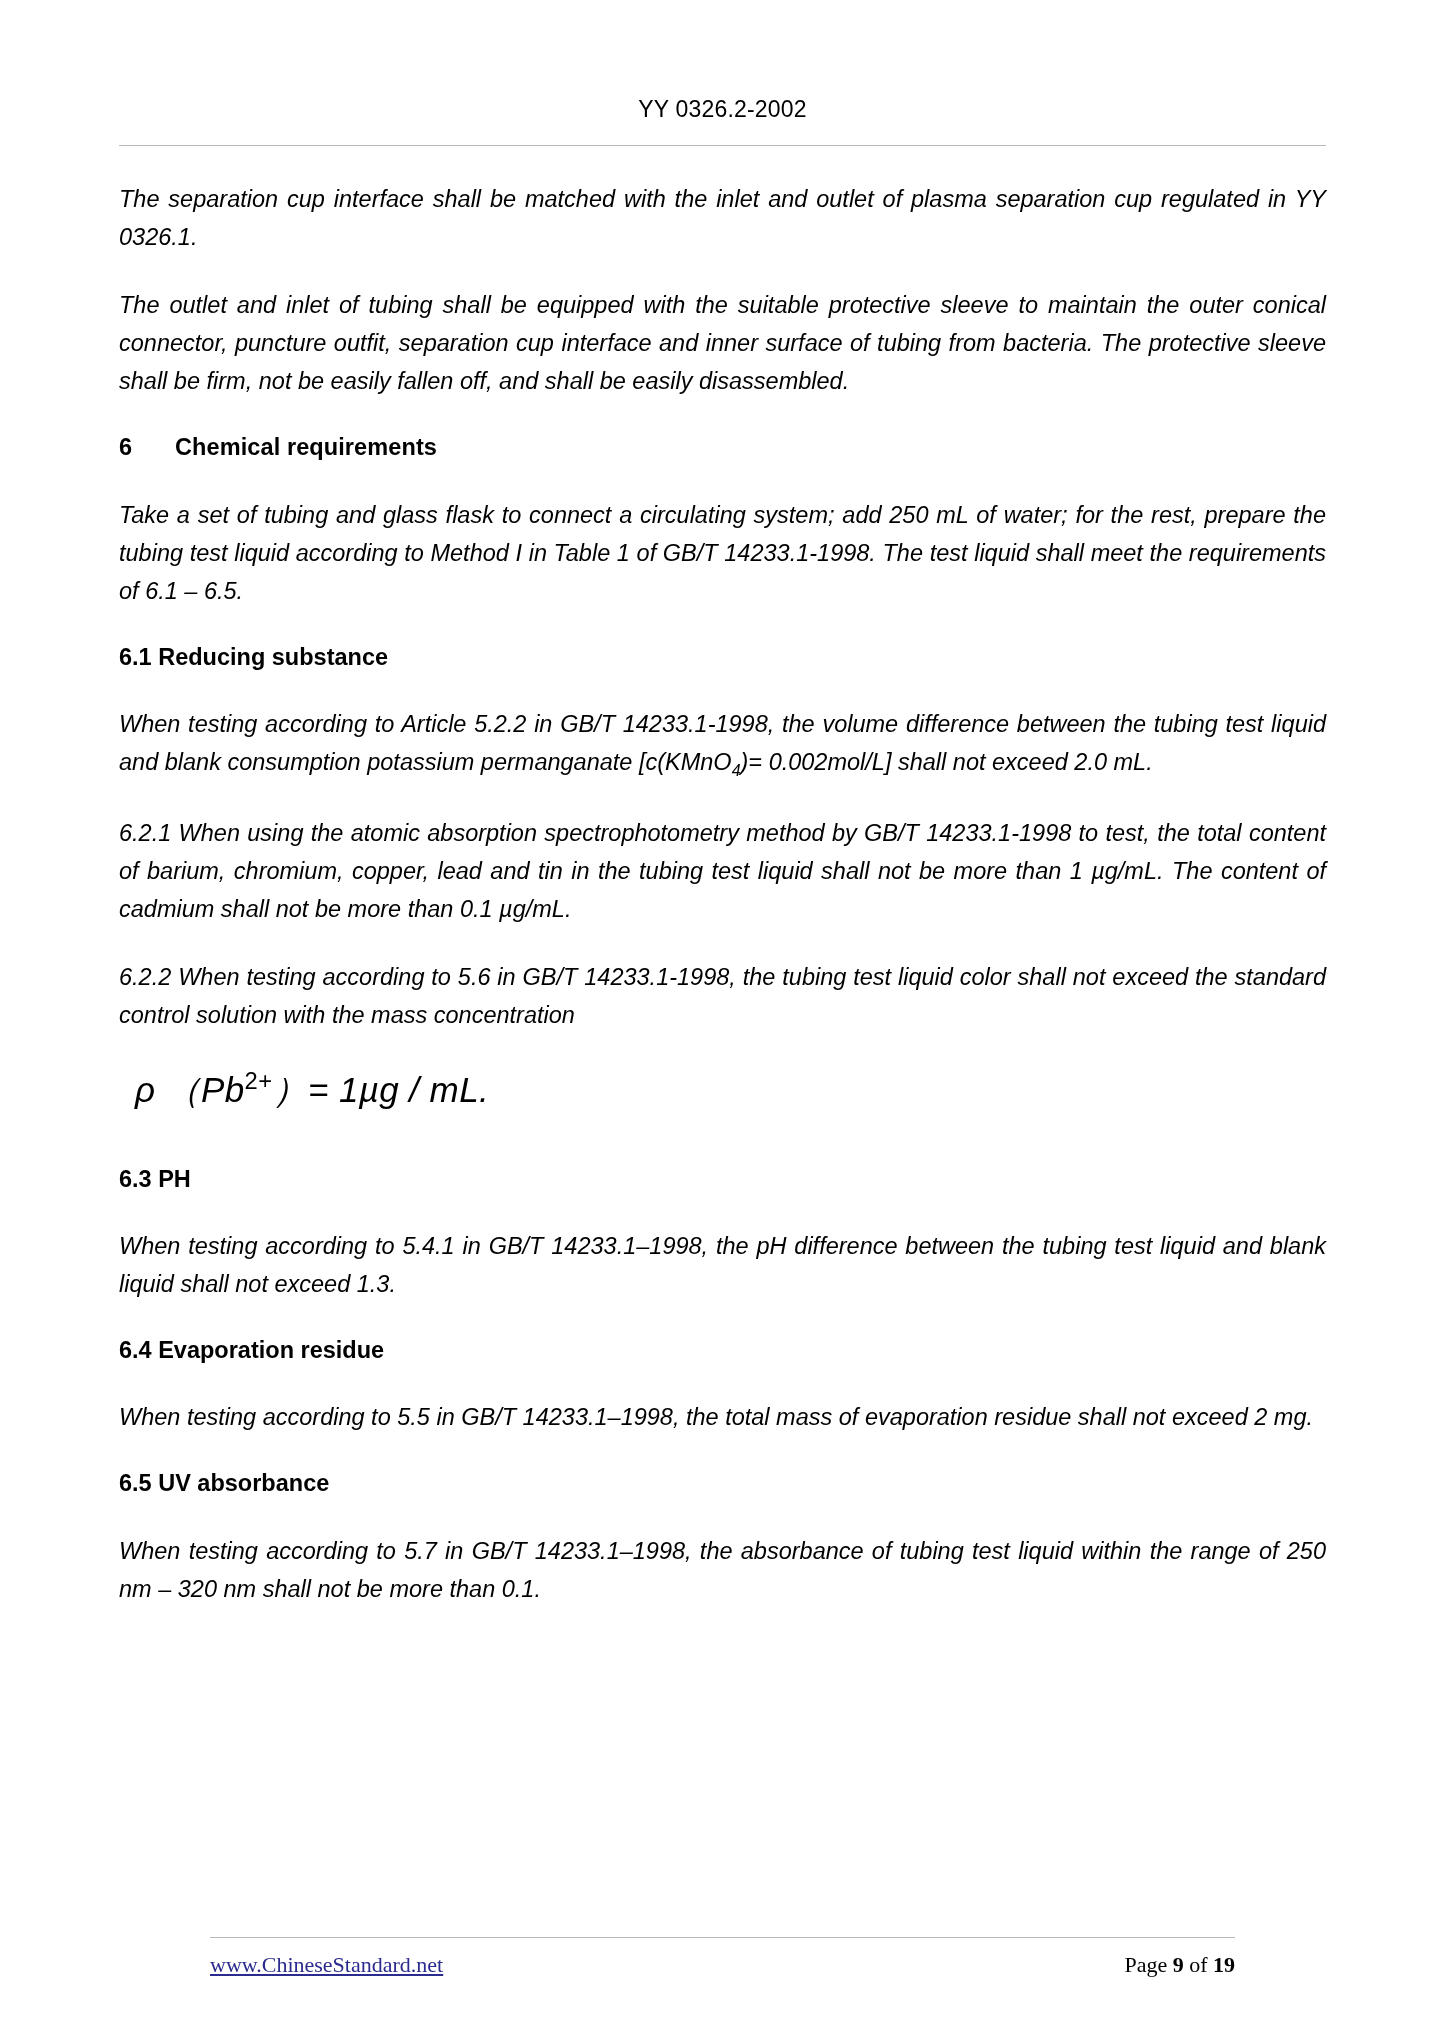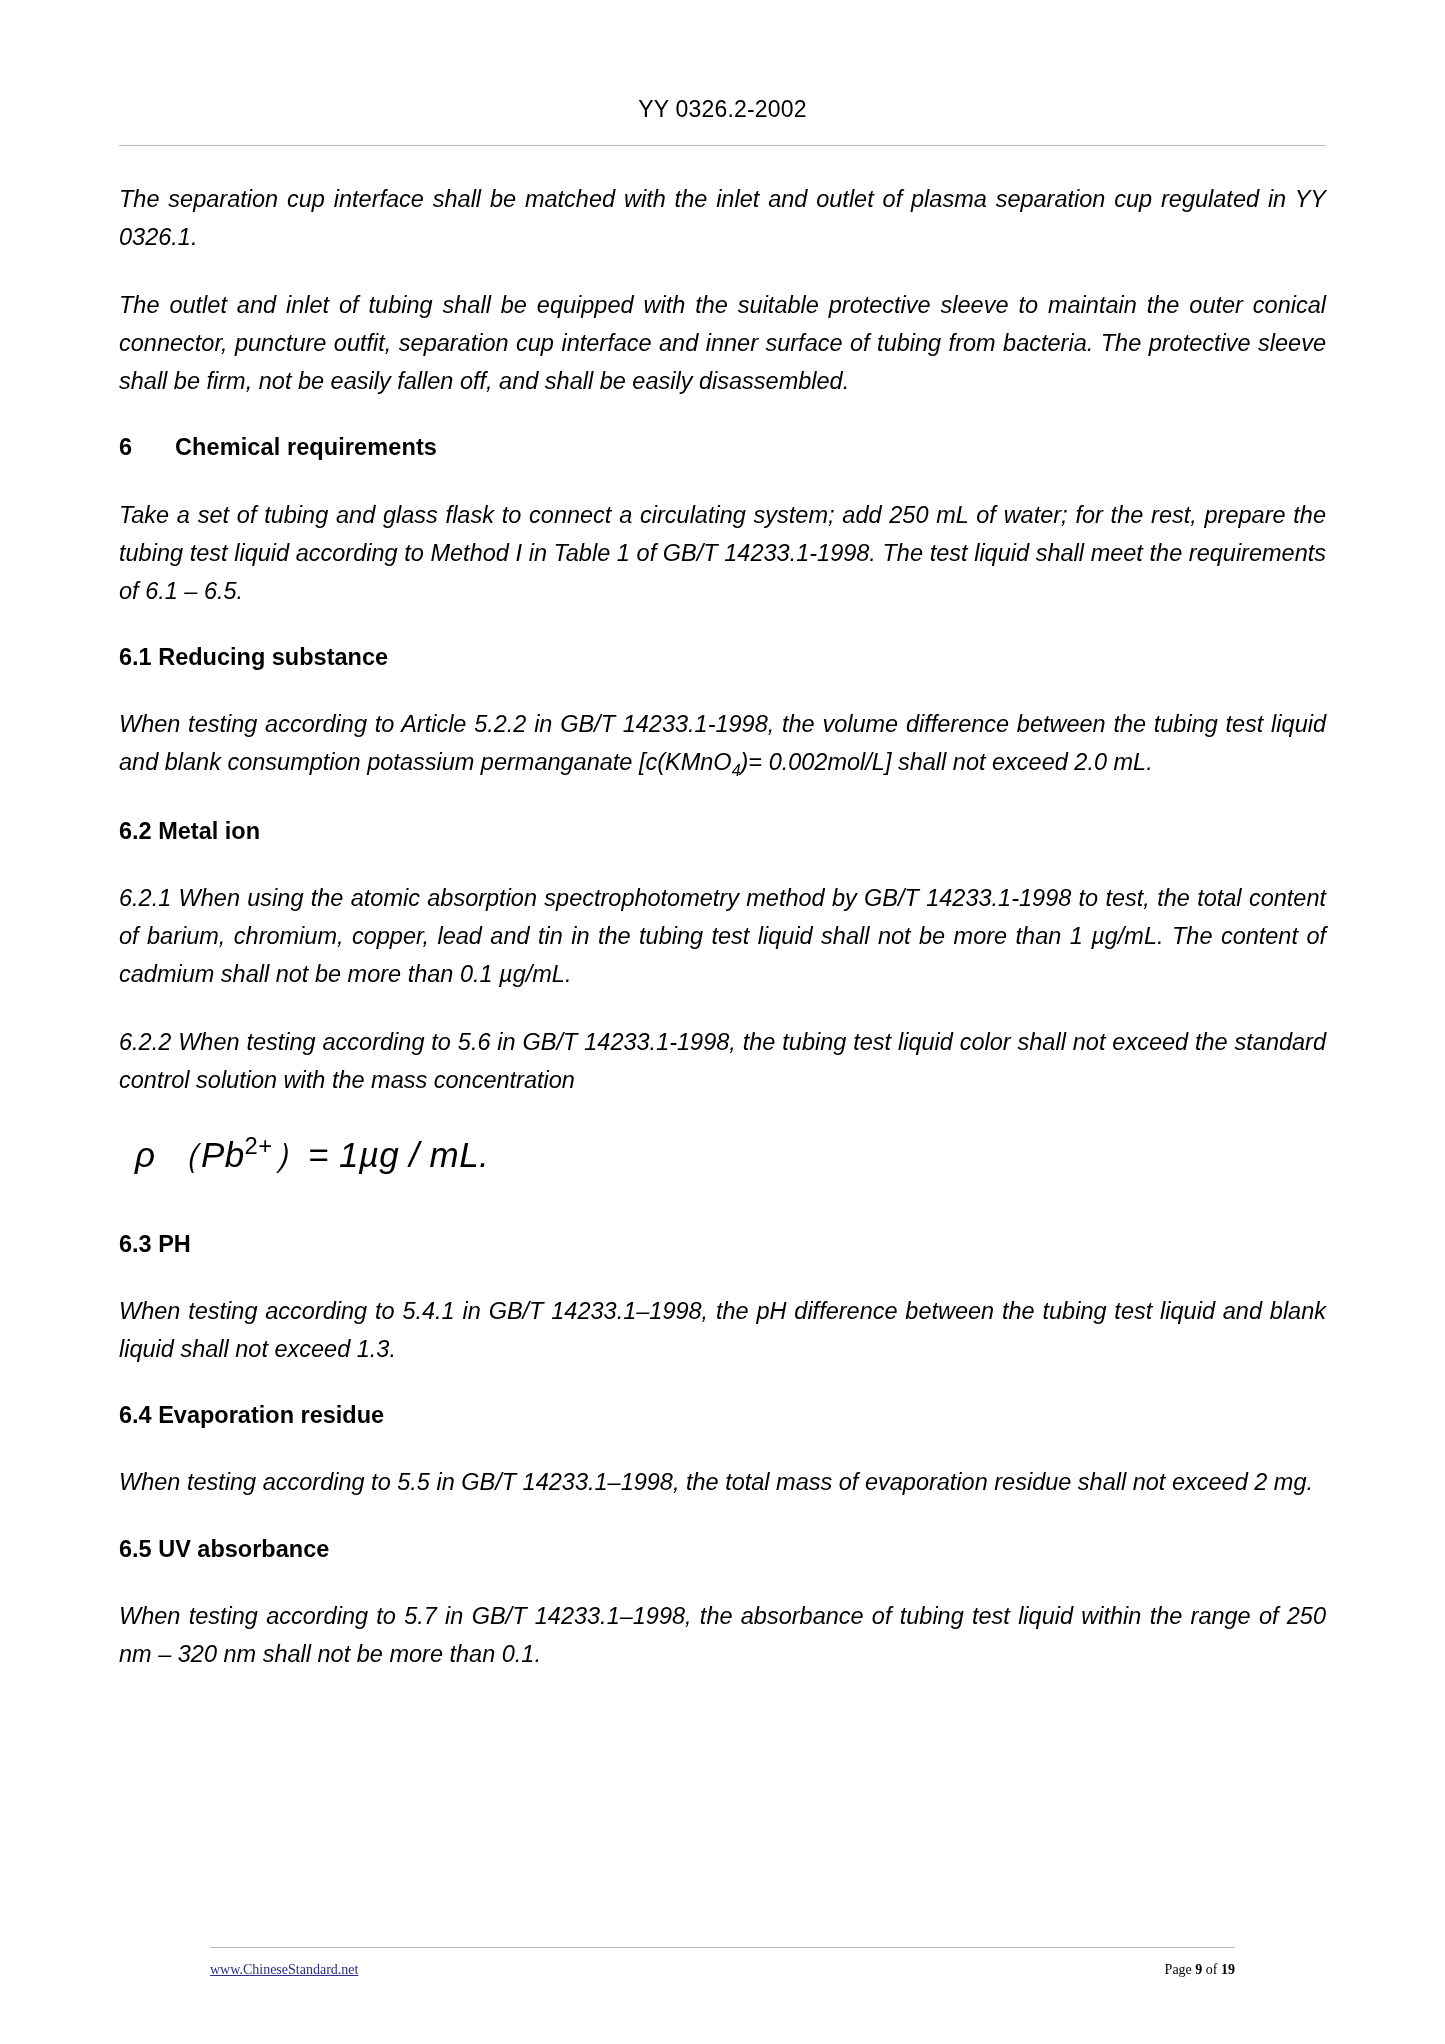--- a/index.html
+++ b/index.html
@@ -81,21 +81,21 @@
   }
   .footer-rule {
     border-top: 1px solid #b9b9b9;
     margin-bottom: 14px;
   }
   .footer-row {
     display: flex;
     align-items: baseline;
     justify-content: space-between;
     font-family: "Liberation Serif", serif;
-    font-size: 14px;
+    font-size: 22px;
   }
   .footer-link {
     color: #2b2b8f;
     text-decoration: underline;
   }
   .footer-pageinfo {
     color: #000;
   }
   .footer-pageinfo b {
     font-weight: bold;
@@ -122,21 +122,20 @@
     <h2 class="heading section">
       <span class="sec-num">6</span><span>Chemical requirements</span>
     </h2>
 
     <p class="body-text">Take a set of tubing and glass flask to connect a circulating system; add 250 mL of water; for the rest, prepare the tubing test liquid according to Method I in Table 1 of GB/T 14233.1-1998. The test liquid shall meet the requirements of 6.1 – 6.5.</p>
 
     <h2 class="heading">6.1 Reducing substance</h2>
 
     <p class="body-text"><span>When testing according to Article 5.2.2 in GB/T 14233.1-1998, the volume difference between the tubing test liquid and blank consumption potassium permanganate [c(KMnO</span><sub class="small">4</sub><span>)= 0.002mol/L] shall not exceed 2.0 mL.</span></p>
 
-    <h2 class="heading">6.2 Metal ion</h2>
 
     <p class="body-text">6.2.1 When using the atomic absorption spectrophotometry method by GB/T 14233.1-1998 to test, the total content of barium, chromium, copper, lead and tin in the tubing test liquid shall not be more than 1 µg/mL. The content of cadmium shall not be more than 0.1 µg/mL.</p>
 
     <p class="body-text">6.2.2 When testing according to 5.6 in GB/T 14233.1-1998, the tubing test liquid color shall not exceed the standard control solution with the mass concentration</p>
 
     <div class="formula">
       <span>ρ</span>
       <span>（</span><span>Pb</span><sup class="small upnum">2+</sup><span>）</span><span class="nowrap">= 1</span><span>µg / mL</span><span>.</span>
     </div>
 

